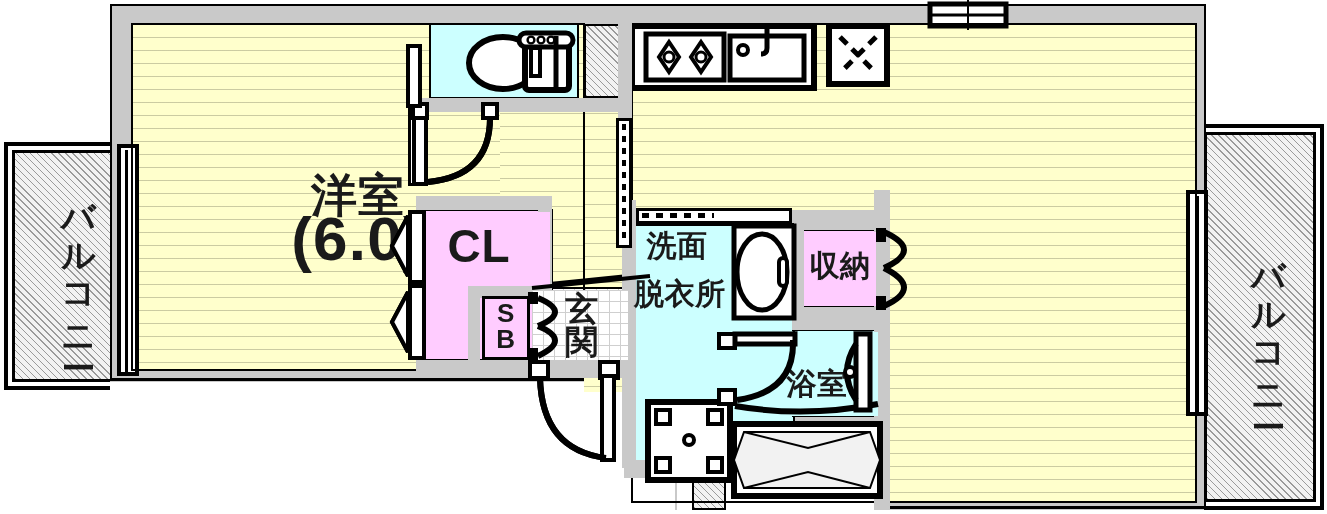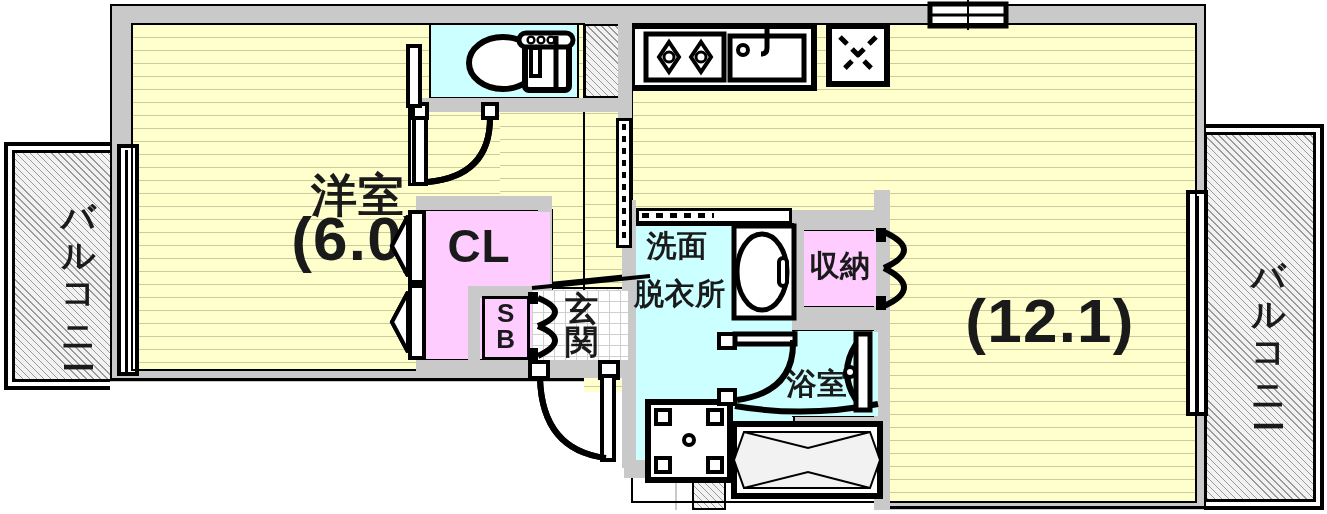--- a/index.html
+++ b/index.html
@@ -194,21 +194,20 @@
     <rect x="734" y="424" width="146" height="72" fill="#fff" stroke="#000" stroke-width="6"></rect>
     <path d="M744 432 L870 432 L880 460 L870 488 L744 488 L734 460 Z" fill="#f2f2f2" stroke="#000" stroke-width="2"></path>
     <path d="M744 432 L808 448 L870 432" fill="none" stroke="#000" stroke-width="2"></path>
     <path d="M744 488 L808 472 L870 488" fill="none" stroke="#000" stroke-width="2"></path>
   </svg>
 
   <div class="abs f-room" style="left:632px;top:24px;width:564px;height:180px;"></div>
   <div class="abs f-room" style="left:886px;top:24px;width:310px;height:478px;"></div>
   <div class="abs f-room" style="left:632px;top:24px;width:254px;height:186px;"></div>
 
-  <div class="lbl" style="left:910px;top:288px;width:280px;font-size:62px;">(12.1)</div>
 
   <svg class="ov">
     <rect x="632" y="26" width="182" height="62" fill="#fff" stroke="#000" stroke-width="6"></rect>
 
     <g>
       <rect x="646" y="34" width="78" height="46" fill="#fff" stroke="#000" stroke-width="5"></rect>
       <path d="M669 42 L679 57 L669 72 L659 57 Z" fill="#fff" stroke="#000" stroke-width="4"></path>
       <circle cx="669" cy="57" r="5" fill="#fff" stroke="#000" stroke-width="3"></circle>
       <path d="M701 42 L711 57 L701 72 L691 57 Z" fill="#fff" stroke="#000" stroke-width="4"></path>
       <circle cx="701" cy="57" r="5" fill="#fff" stroke="#000" stroke-width="3"></circle>

